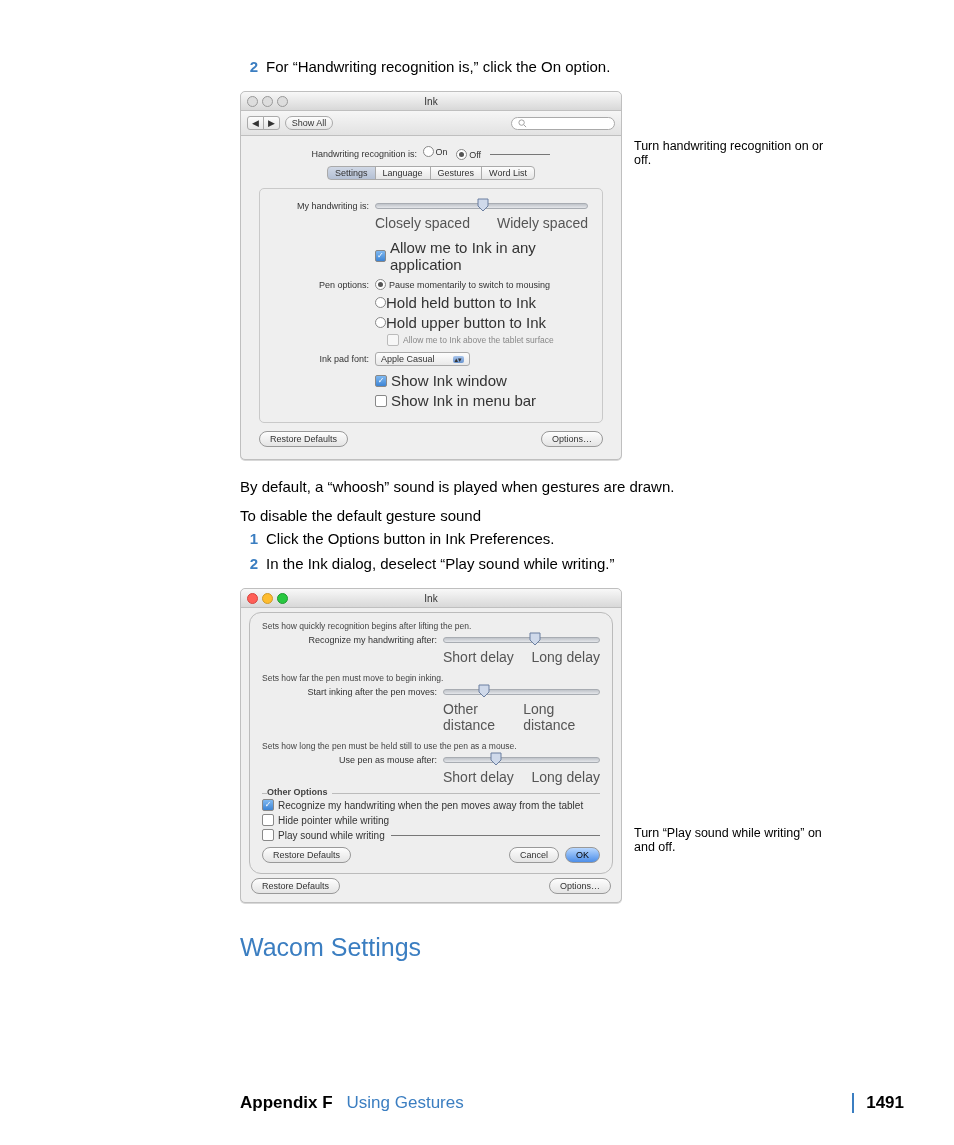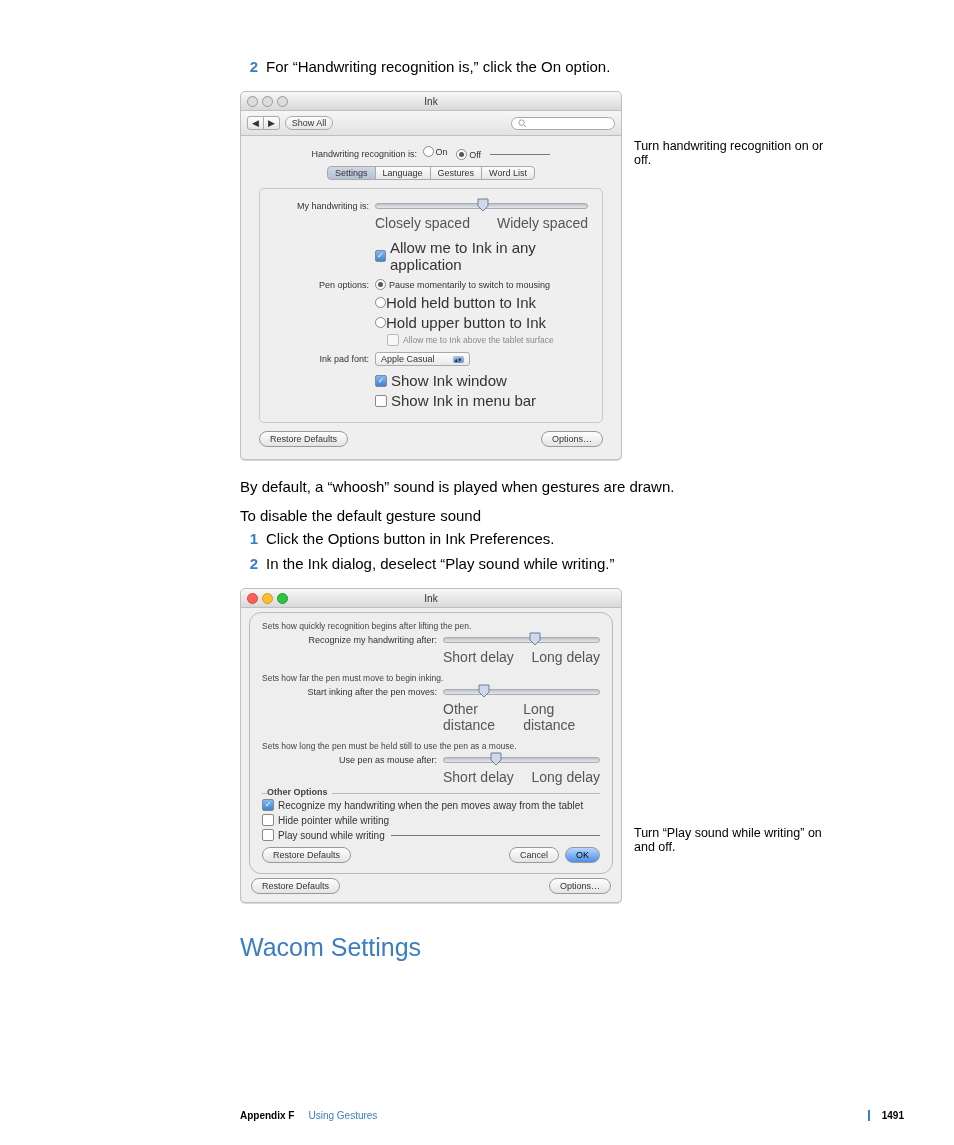--- a/index.html
+++ b/index.html
@@ -64,21 +64,21 @@
   .groupline{border-top:1px solid #bbb;margin:6px 0 5px 0;position:relative}
   .groupline span{position:absolute;top:-7px;left:5px;background:#eee;padding-right:4px;font-size:9px;font-weight:600;color:#444}
   .checkline{display:flex;align-items:center;font-size:10px;margin-bottom:3px}
   .sheetfoot{display:flex;justify-content:flex-end;gap:6px;margin-top:6px}
   .sheetfoot .left{margin-right:auto}
   .underfoot{display:flex;justify-content:space-between;margin:4px 10px 8px 10px}
   
   h2.section{color:#3b7ec1;font-weight:400;font-size:25px;margin:30px 0 4px 0}
   .para{font-size:15px;line-height:1.35;margin:0 0 8px 0}
   
-  .pagefoot{position:absolute;bottom:24px;left:240px;right:50px;display:flex;align-items:flex-end;font-size:10px}
+  .pagefoot{position:absolute;bottom:32px;left:240px;right:50px;display:flex;align-items:flex-end;font-size:17px}
   .pagefoot .appx{font-weight:600;margin-right:14px}
   .pagefoot .chap{color:#3b7ec1}
   .pagefoot .pnum{margin-left:auto;font-weight:600;border-left:2px solid #3b7ec1;padding-left:12px}
   .thumb svg{display:block}
 </style>
 </head>
 <body>
 
 <div class="page">
 

